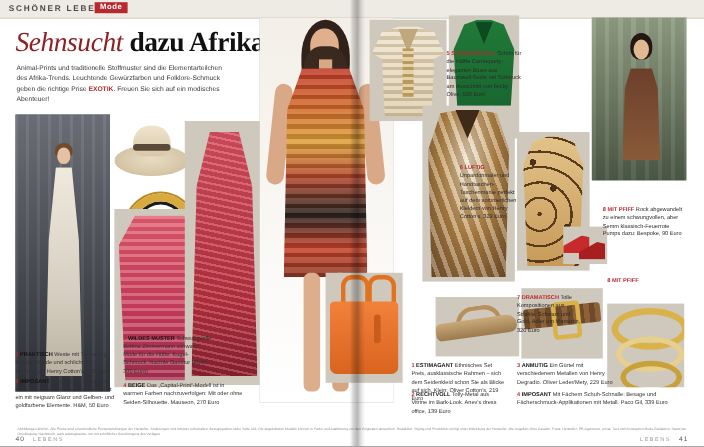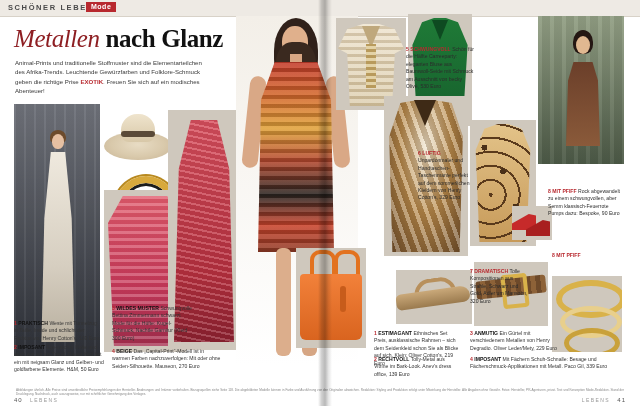--- a/index.html
+++ b/index.html
@@ -387,22 +387,22 @@
 <body>
 
 <div class="page">
 
   <div class="masthead">
     <div class="brand">SCHÖNER LEBEN</div>
     <div class="section">Mode</div>
   </div>
 
   <div class="headline">
-    <span class="hl-a">Metallen</span>
-    <span class="hl-b">nach Glanz</span>
+    <span class="hl-a">Sehnsucht</span>
+    <span class="hl-b">dazu Afrika</span>
   </div>
   <div class="deck">
     <span>Animal-Prints und traditionelle Stoffmuster sind die Elementarteilchen</span>
     <span>des Afrika-Trends. Leuchtende Gewürzfarben und Folklore-Schmuck geben</span>
     <span>die richtige Prise </span><span class="exotic">EXOTIK</span><span>. Freuen Sie sich auf ein modisches Abenteuer!</span>
   </div>
 
   <div class="ph model-left">
     <div class="wall"></div>
     <div class="dress"></div>

